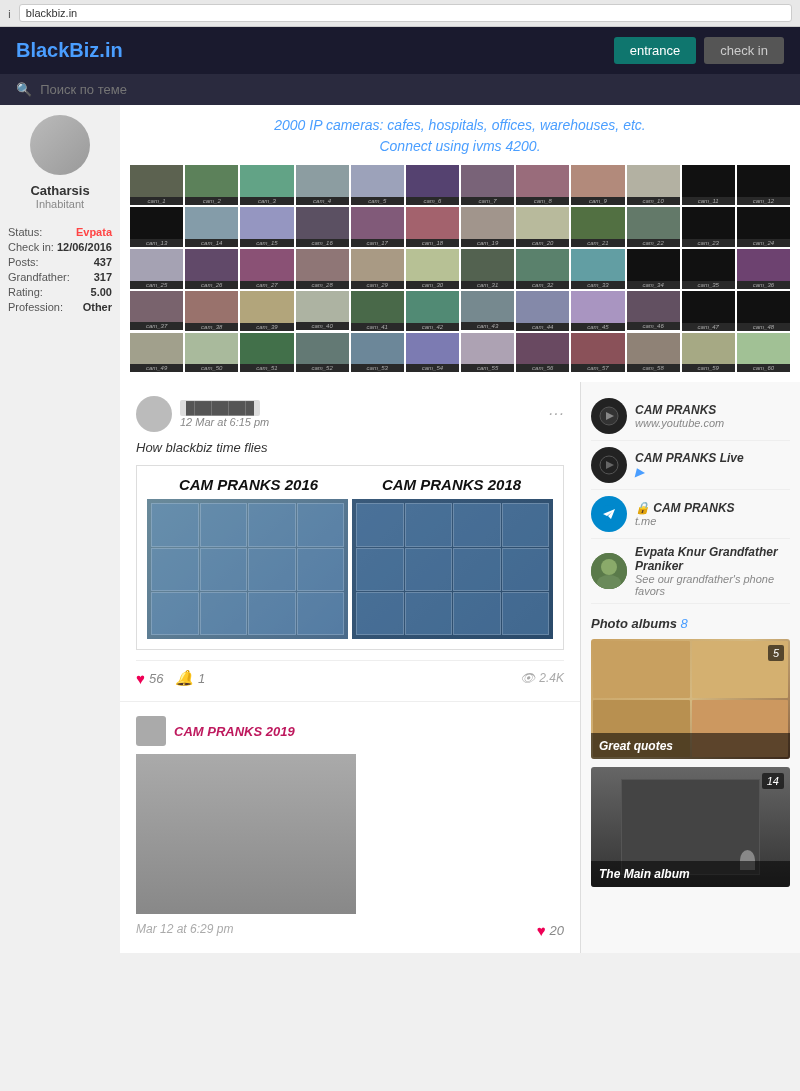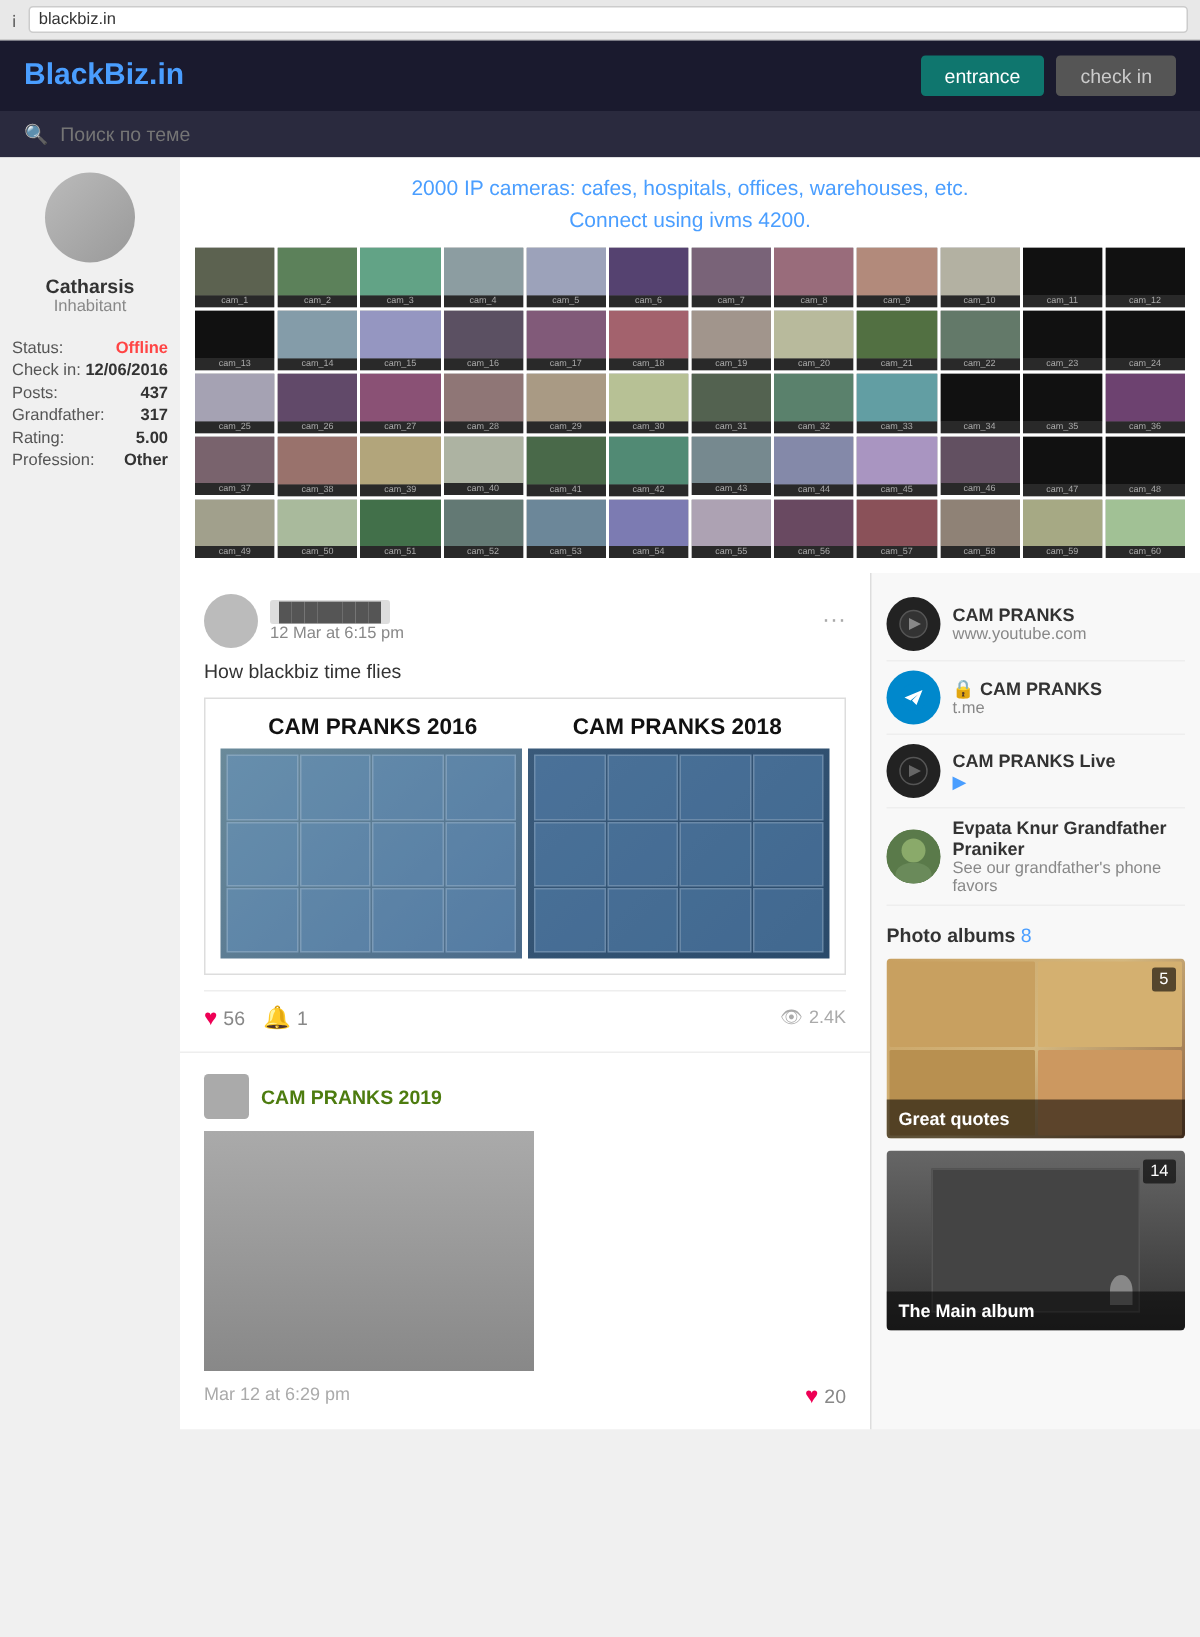--- a/index.html
+++ b/index.html
@@ -121,20 +121,21 @@
       margin-bottom: 3px;
     }
     .stat-label { color: #555; }
     .stat-value { color: #333; font-weight: bold; }
     .stat-value.offline { color: #ff4444; }
     
     
     .content-area {
       flex: 1;
       padding: 0;
+      font-style: italic;
     }
     
     
     .camera-post {
       background: white;
       margin: 0 0 0 0;
       padding: 10px;
     }
     .camera-headline {
       text-align: center;
@@ -464,21 +465,21 @@
 
 <div class="main-layout">
 
   <div class="sidebar">
     <div class="sidebar-avatar" style="background: linear-gradient(135deg, #bbb 0%, #999 100%);"></div>
     <div class="sidebar-username">Catharsis</div>
     <div class="sidebar-role">Inhabitant</div>
     <div class="sidebar-stats">
       <div class="stat-row">
         <span class="stat-label">Status:</span>
-        <span class="stat-value offline">Offline</span>
+        <span class="stat-value offline">Evpata</span>
       </div>
       <div class="stat-row">
         <span class="stat-label">Check in:</span>
         <span class="stat-value">12/06/2016</span>
       </div>
       <div class="stat-row">
         <span class="stat-label">Posts:</span>
         <span class="stat-value">437</span>
       </div>
       <div class="stat-row">
@@ -942,21 +943,21 @@
               <span>2.4K</span>
             </div>
           </div>
         </div>
 
         <div class="post-item2">
           <div class="post-header">
             <div class="post-user-info">
               <div class="post-avatar" style="width:30px;height:30px;background:#aaa;border-radius:3px;"></div>
               <div class="post-meta">
-                <div class="post-username" style="background:none;font-weight:bold;font-size:13px;color:#4d7c0f;padding:0;">CAM PRANKS 2019</div>
+                <div class="post-username" style="background:none;font-weight:bold;font-size:13px;color:#be185d;padding:0;">CAM PRANKS 2019</div>
               </div>
             </div>
           </div>
           <div class="post2-image">
             <div class="post2-img-inner">
               <div style="padding:8px;text-align:center;color:#555;font-size:10px;">
 
                 <div style="width:80%;margin:auto;background:#aaa;height:80px;border-radius:2px;display:flex;align-items:center;justify-content:center;">
                   <div style="background:#6a8a9a;width:60%;height:60%;border-radius:2px;"></div>
                 </div>
@@ -983,42 +984,42 @@
                 <polygon points="7,6 15,10 7,14" fill="#888"></polygon>
               </svg>
           </div>
           <div class="channel-info">
             <div class="channel-name">CAM PRANKS</div>
             <div class="channel-sub">www.youtube.com</div>
           </div>
         </div>
 
         <div class="channel-item">
+          <div class="channel-avatar dark">
+            <svg width="20" height="20" viewBox="0 0 20 20">
+                <circle cx="10" cy="10" r="9" fill="#222" stroke="#555" stroke-width="1"></circle>
+                <polygon points="7,6 15,10 7,14" fill="#666"></polygon>
+              </svg>
+          </div>
+          <div class="channel-info">
+            <div class="channel-name">CAM PRANKS Live</div>
+            <div class="channel-play">▶</div>
+          </div>
+        </div>
+
+        <div class="channel-item">
           <div class="channel-avatar blue">
             <svg width="20" height="20" viewBox="0 0 20 20">
                 <circle cx="10" cy="10" r="9" fill="#0088cc"></circle>
                 <path d="M4 10 L16 5 L12 15 L9 12 L13 8 L8 12 Z" fill="white"></path>
               </svg>
           </div>
           <div class="channel-info">
             <div class="channel-name">🔒 CAM PRANKS</div>
             <div class="channel-sub">t.me</div>
-          </div>
-        </div>
-
-        <div class="channel-item">
-          <div class="channel-avatar dark">
-            <svg width="20" height="20" viewBox="0 0 20 20">
-                <circle cx="10" cy="10" r="9" fill="#222" stroke="#555" stroke-width="1"></circle>
-                <polygon points="7,6 15,10 7,14" fill="#666"></polygon>
-              </svg>
-          </div>
-          <div class="channel-info">
-            <div class="channel-name">CAM PRANKS Live</div>
-            <div class="channel-play">▶</div>
           </div>
         </div>
 
         <div class="channel-item">
           <div class="channel-avatar green" style="background: linear-gradient(135deg, #6a8a5a, #4a6a3a); overflow:hidden;">
             <svg width="36" height="36" viewBox="0 0 36 36">
                 <rect width="36" height="36" fill="#5a7a4a"></rect>
                 <circle cx="18" cy="14" r="8" fill="#8aaa6a"></circle>
                 <ellipse cx="18" cy="30" rx="12" ry="8" fill="#6a8a5a"></ellipse>
               </svg>

